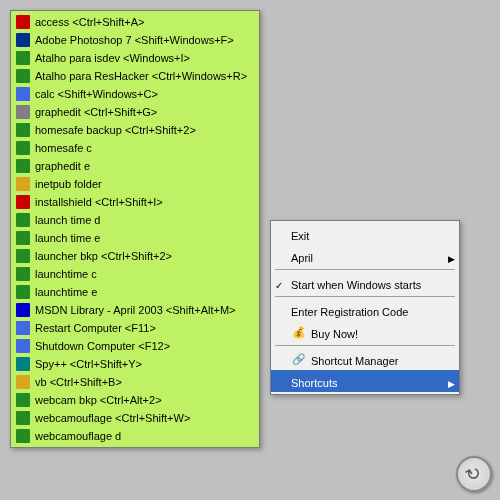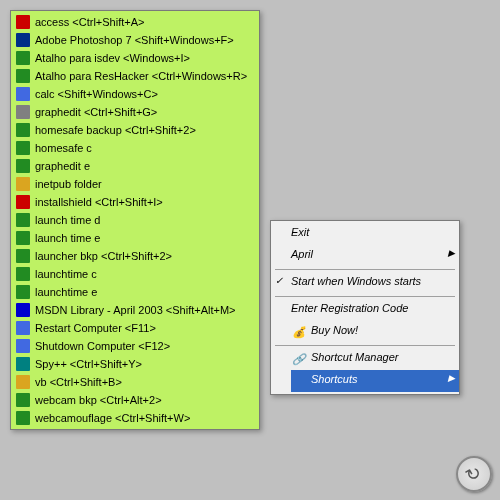--- a/index.html
+++ b/index.html
@@ -50,35 +50,33 @@
       left: 270px;
       width: 190px;
       background: #f0f0f0;
       border: 1px solid #7a7a7a;
       box-shadow: 2px 2px 5px rgba(0,0,0,0.3);
       padding: 2px 0;
     }
 
     .menu-item {
       display: flex;
-      align-items: flex-start;
+      align-items: flex-end;
       padding: 3px 20px 3px 20px;
       cursor: default;
       position: relative;
       height: 22px;
-      font-style: italic;
     }
     .menu-item:hover, .menu-item.highlighted {
       background: #316ac5;
       color: white;
     }
     .menu-item.highlighted {
       background: #316ac5;
       color: white;
-      margin-left: 20px;
     }
     .menu-item .checkmark {
       position: absolute;
       left: 4px;
       font-size: 10px;
     }
     .menu-item .submenu-arrow {
       position: absolute;
       right: 4px;
       font-size: 9px;
@@ -249,20 +247,26 @@
         <span style="width: 14px; height: 14px; background: rgb(34, 139, 34); border-radius: 1px; font-size: 7px; color: white; display: flex; align-items: center; justify-content: center; overflow: hidden;"></span>
       </span>
       <span>webcam bkp &lt;Ctrl+Alt+2&gt;</span>
     </div>
     <div class="list-item">
       <span class="icon">
         <span style="width: 14px; height: 14px; background: rgb(34, 139, 34); border-radius: 1px; font-size: 7px; color: white; display: flex; align-items: center; justify-content: center; overflow: hidden;"></span>
       </span>
       <span>webcamouflage &lt;Ctrl+Shift+W&gt;</span>
     </div>
+    <div class="list-item">
+      <span class="icon">
+        <span style="width: 14px; height: 14px; background: rgb(34, 139, 34); border-radius: 1px; font-size: 7px; color: white; display: flex; align-items: center; justify-content: center; overflow: hidden;"></span>
+      </span>
+      <span>webcamouflage d</span>
+    </div>
   </div>
 
 <div class="context-menu" id="contextMenu">
     <div class="menu-item">
       <span>Exit</span>
     </div>
     <div class="menu-item">
       <span>April</span>
       <span class="submenu-arrow">▶</span>
     </div>

